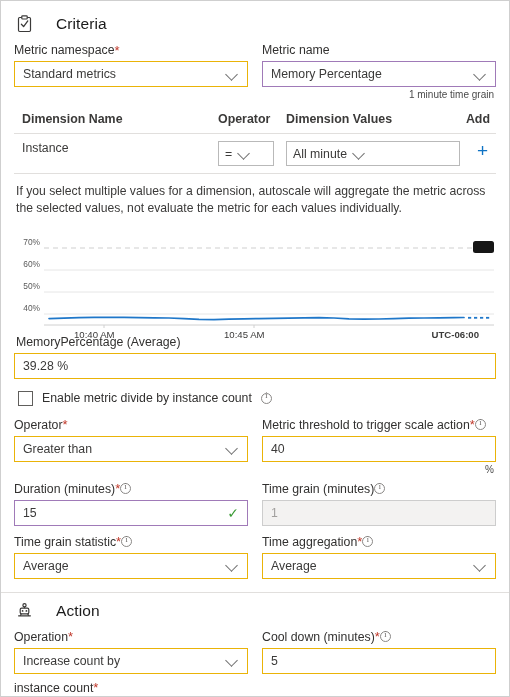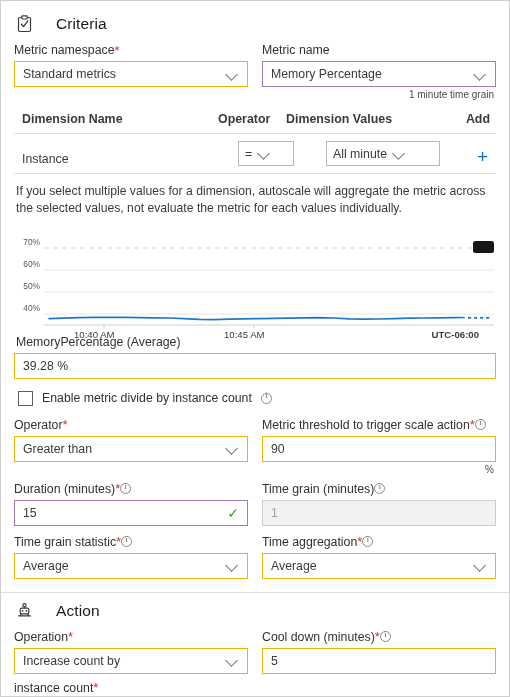--- a/index.html
+++ b/index.html
@@ -89,24 +89,24 @@
     font-size: 12.4px; color: #3b3a39; font-weight: bold;
     padding: 0 2px 7px 8px;
     border-bottom: 1px solid #e1dfdd;
   }
   .c-name { width: 196px; flex: none; }
   .c-op   { width: 68px;  flex: none; }
   .c-vals { flex: 1 1 auto; }
   .c-add  { width: 34px; flex: none; text-align: right; padding-right: 4px; }
 
   .dim-row {
-    display: flex; align-items: flex-end;
+    display: flex; align-items: flex-start;
     padding: 7px 2px 7px 8px;
     border-bottom: 1px solid #e1dfdd;
-    font-size: 12.3px; color: #3b3a39; gap: 20px;
+    font-size: 12.3px; color: #3b3a39;
   }
   .mini-field {
     height: 25px; border: 1px solid #b9b9b9; background: #fff;
     display: flex; align-items: center; padding: 0 6px;
     font-size: 12.3px; color: #3b3a39;
   }
   .op-field { width: 56px; }
   .plus-btn {
     color: #0f73c4; font-size: 19px; line-height: 1;
     text-align: right; padding-right: 6px; font-weight: 300;
@@ -277,21 +277,21 @@
         <span class="chev"></span>
       </div>
     </div>
     <div class="col">
       <div class="lbl">
         <span>Metric threshold to trigger scale action</span>
         <span class="req">*</span>
         <span class="info"></span>
       </div>
       <div class="field">
-        <span class="val">90</span>
+        <span class="val">40</span>
       </div>
       <div class="suffix-right">%</div>
     </div>
   </div>
 
   <div class="row2 mt7">
     <div class="col">
       <div class="lbl">
         <span>Duration (minutes)</span>
         <span class="req">*</span>

